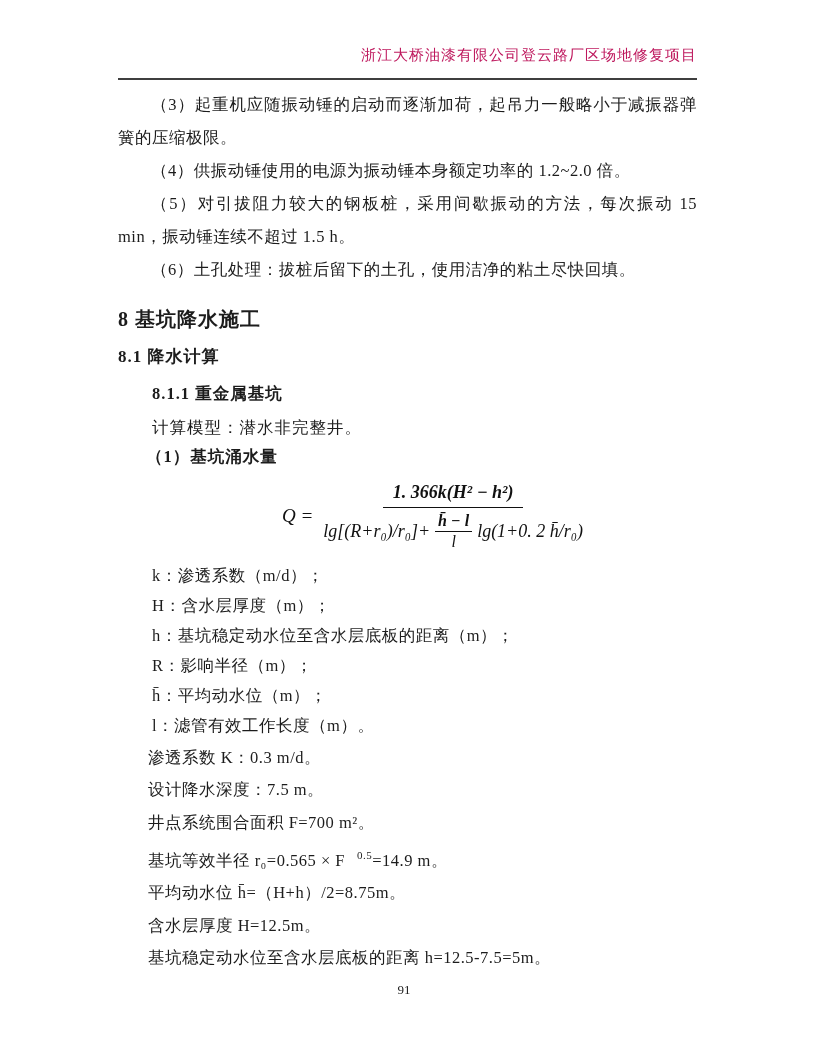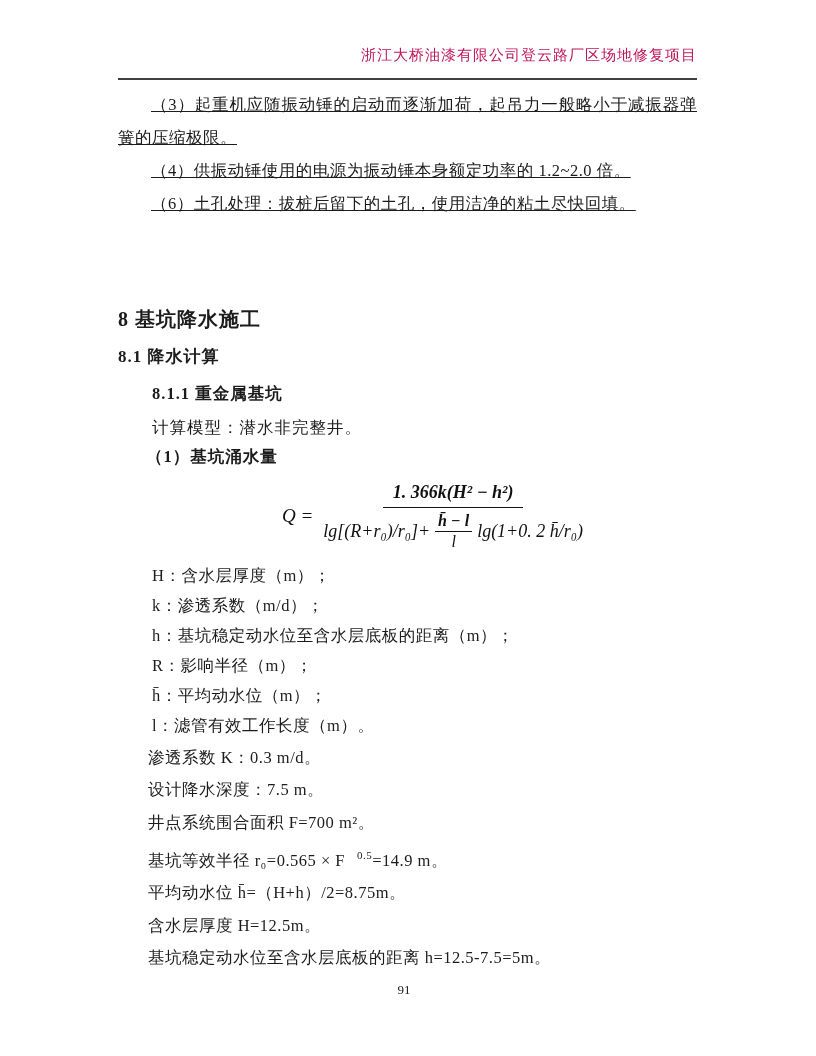--- a/index.html
+++ b/index.html
@@ -39,21 +39,20 @@
     left: 118px;
     width: 579px;
   }
   .paragraphs p {
     margin: 0;
     font-size: 16.5px;
     line-height: 33px;
     text-indent: 2em;
     text-align: justify;
     letter-spacing: 0.5px;
-    text-decoration: underline;
   }
   .h1 {
     position: absolute;
     top: 306px;
     left: 118px;
     font-size: 20px;
     font-weight: bold;
     letter-spacing: 1px;
   }
   .h2 {
@@ -178,20 +177,21 @@
 <body>
 
 <div class="page">
 
   <div class="header">浙江大桥油漆有限公司登云路厂区场地修复项目</div>
   <div class="header-rule"></div>
 
   <div class="paragraphs">
     <p>（3）起重机应随振动锤的启动而逐渐加荷，起吊力一般略小于减振器弹簧的压缩极限。</p>
     <p>（4）供振动锤使用的电源为振动锤本身额定功率的 1.2~2.0 倍。</p>
+    <p>（5）对引拔阻力较大的钢板桩，采用间歇振动的方法，每次振动 15 min，振动锤连续不超过 1.5 h。</p>
     <p>（6）土孔处理：拔桩后留下的土孔，使用洁净的粘土尽快回填。</p>
   </div>
 
   <div class="h1">8 基坑降水施工</div>
   <div class="h2">8.1 降水计算</div>
   <div class="h3">8.1.1 重金属基坑</div>
 
   <div class="model-line">计算模型：潜水非完整井。</div>
   <div class="sub-heading">（1）基坑涌水量</div>
 
@@ -204,22 +204,22 @@
         <span class="vfrac inner">
           <span class="vnum">h̄ − l</span>
           <span class="vden">l</span>
         </span>
         <span>lg(1+0. 2 h̄/r₀)</span>
       </span>
     </span>
   </div>
 
   <div class="definitions">
+    <div>k：渗透系数（m/d）；</div>
     <div>H：含水层厚度（m）；</div>
-    <div>k：渗透系数（m/d）；</div>
     <div>h：基坑稳定动水位至含水层底板的距离（m）；</div>
     <div>R：影响半径（m）；</div>
     <div>h̄：平均动水位（m）；</div>
     <div>l：滤管有效工作长度（m）。</div>
   </div>
 
   <div class="calculations">
     <div>渗透系数 K：0.3 m/d。</div>
     <div>设计降水深度：7.5 m。</div>
     <div>井点系统围合面积 F=700 m²。</div>

